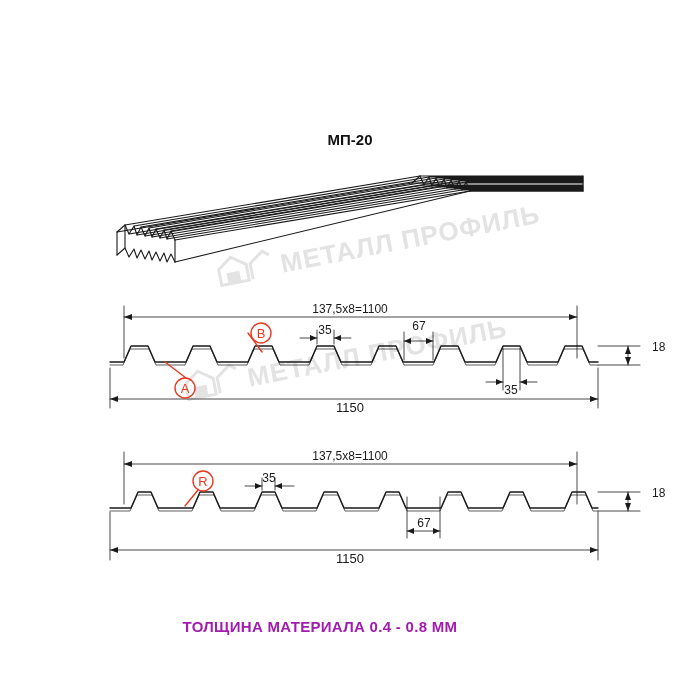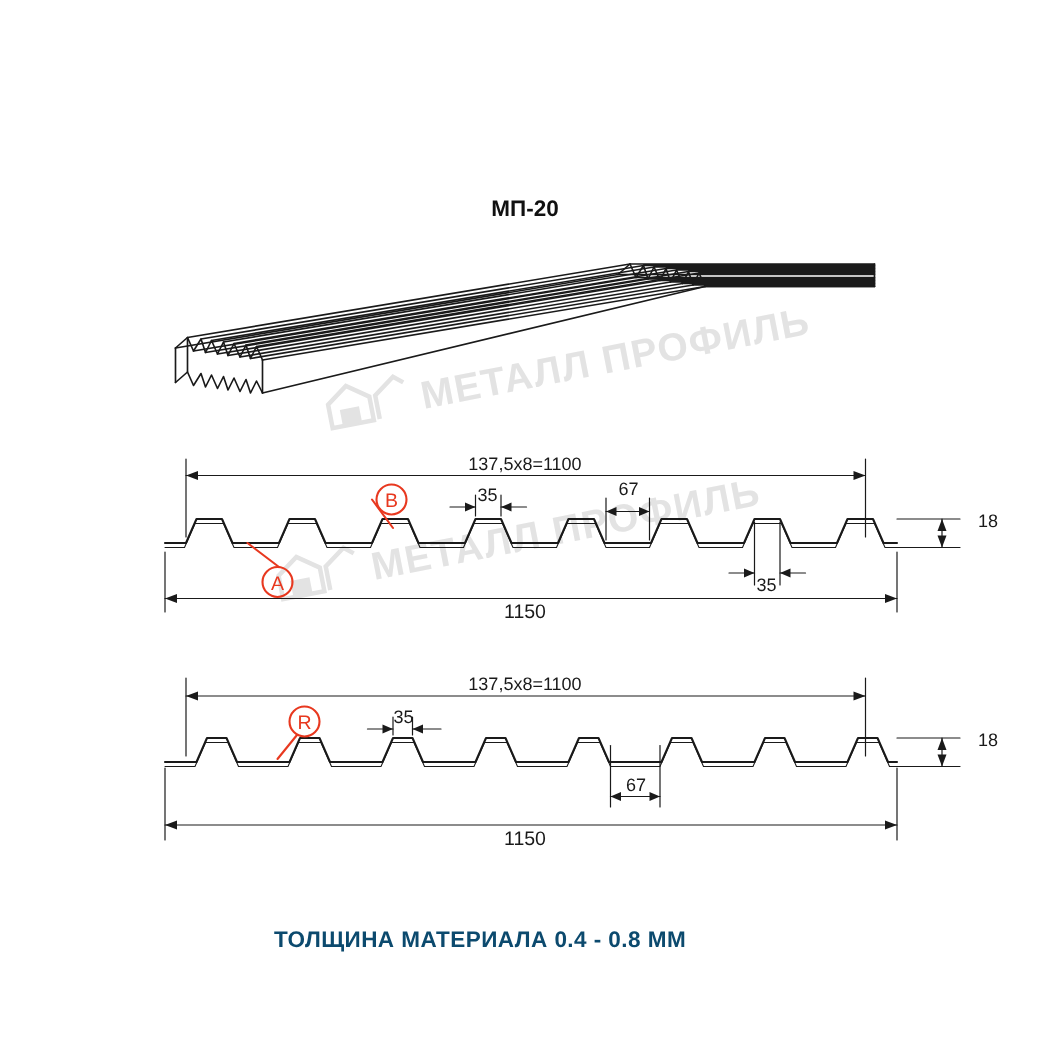--- a/index.html
+++ b/index.html
@@ -44,21 +44,21 @@
   }
   .footer-note {
     position: absolute;
     top: 618px;
     left: 0;
     width: 640px;
     text-align: center;
     font-size: 15px;
     font-weight: bold;
     letter-spacing: 0.3px;
-    color: #0c4a6e;
+    color: #a21caf;
   }
   svg.art {
     position: absolute;
     top: 0;
     left: 0;
     width: 700px;
     height: 700px;
   }
   .wm {
     position: absolute;

